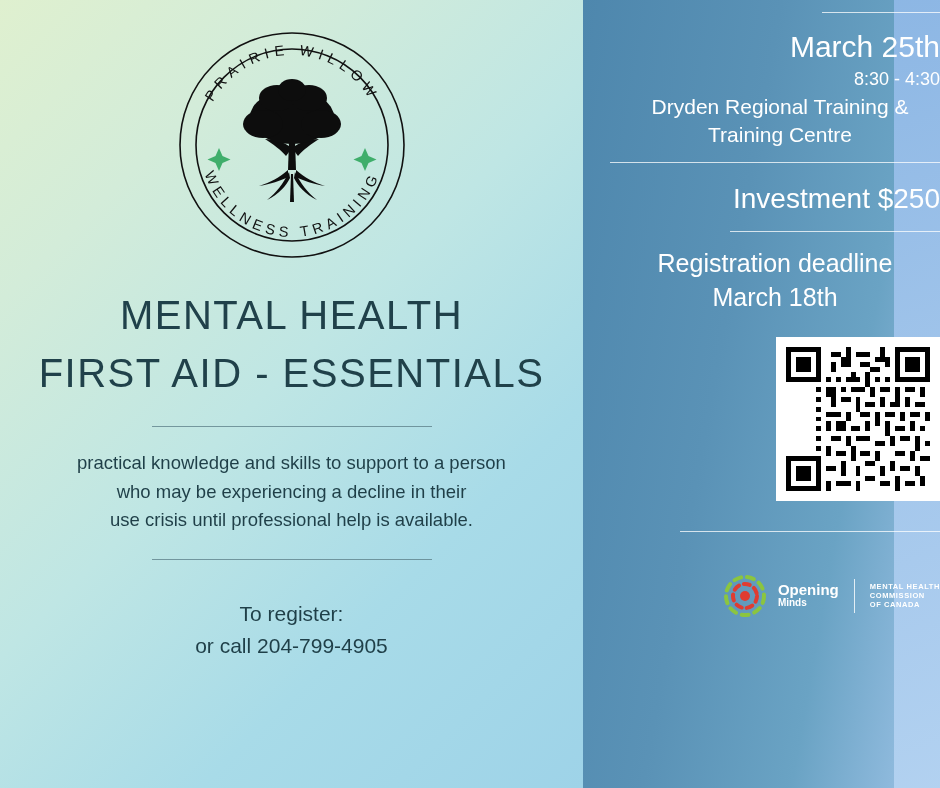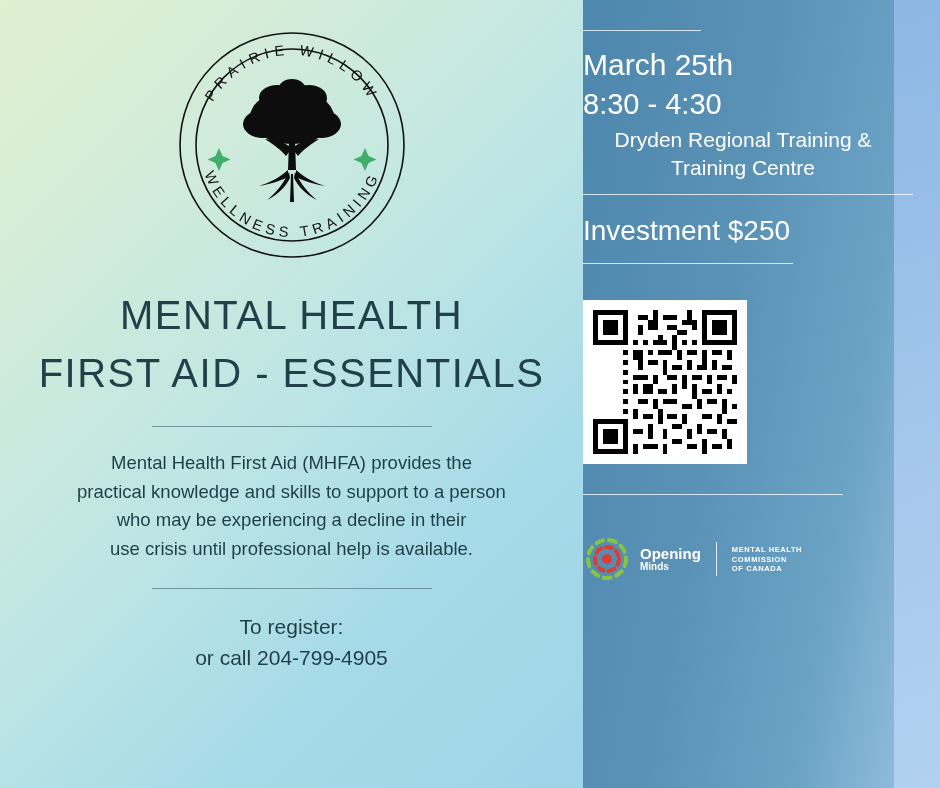--- a/index.html
+++ b/index.html
@@ -61,21 +61,21 @@
     font-size: 18.5px;
     line-height: 1.55;
     color: #1f3f48;
   }
   .register-block {
     width: 540px;
     text-align: center;
     font-size: 21px;
     line-height: 1.5;
     color: #1f3f48;
-    margin-top: 0;
+    margin-top: 16px;
   }
 
   
   .right-panel {
     position: relative;
     width: 357px;
     height: 788px;
     background: linear-gradient(100deg, #4e87ad 0%, #5a92b6 40%, #6aa3c4 70%, #9fc4e8 100%);
     color: #ffffff;
     display: flex;
@@ -89,41 +89,40 @@
     width: 46px; height: 788px;
     background: linear-gradient(180deg, #8fb8e6 0%, #a3c6ec 50%, #b3d2f1 100%);
     opacity: .95;
   }
   .rp-inner {
     position: relative;
     z-index: 2;
     width: 100%;
     display: flex;
     flex-direction: column;
-    align-items: flex-start;
-    padding-top: 18px;
+    align-items: flex-end;
   }
   .rp-rule {
     width: 118px;
     height: 1px;
     background: rgba(255,255,255,.75);
     margin: 12px 0 14px 0;
   }
   .rp-rule.wide { width: 330px; }
   .rp-rule.mid { width: 210px; }
   .rp-rule.long { width: 260px; }
 
   .ev-date {
     font-size: 30px;
     line-height: 1.32;
     font-weight: 400;
     text-align: center;
   }
   .ev-time {
-    font-size: 29px;
+    font-size: 18px;
     line-height: 1.35;
     text-align: center;
   }
   .ev-venue {
     font-size: 21px;
     line-height: 1.35;
     text-align: center;
     width: 320px;
     margin-top: 2px;
   }
@@ -214,21 +213,20 @@
     </div>
 
     <div class="title-block">
       <div class="title-line">MENTAL HEALTH</div>
       <div class="title-line">FIRST AID - ESSENTIALS</div>
     </div>
 
     <div class="divider"></div>
 
     <div class="body-copy">
-      <div>Mental Health First Aid (MHFA) provides the</div>
       <div>practical knowledge and skills to support to a person</div>
       <div>who may be experiencing a decline in their</div>
       <div>use crisis until professional help is available.</div>
     </div>
 
     <div class="divider"></div>
 
     <div class="register-block">
       <div>To register:</div>
       <div>or call 204-799-4905</div>
@@ -246,20 +244,24 @@
         <div>Dryden Regional Training &amp;</div>
         <div>Training Centre</div>
       </div>
 
       <div class="rp-rule wide"></div>
 
       <div class="investment">Investment $250</div>
 
       <div class="rp-rule mid"></div>
 
+      <div class="deadline">
+        <div>Registration deadline</div>
+        <div>March 18th</div>
+      </div>
 
       <div class="qr-box">
         <svg viewBox="0 0 29 29" shape-rendering="crispEdges" xmlns="http://www.w3.org/2000/svg">
           <rect width="29" height="29" fill="#ffffff"></rect>
           <g fill="#000000">
 
             <rect x="0" y="0" width="7" height="1"></rect>
               <rect x="0" y="6" width="7" height="1"></rect>
             <rect x="0" y="0" width="1" height="7"></rect>
               <rect x="6" y="0" width="1" height="7"></rect>

